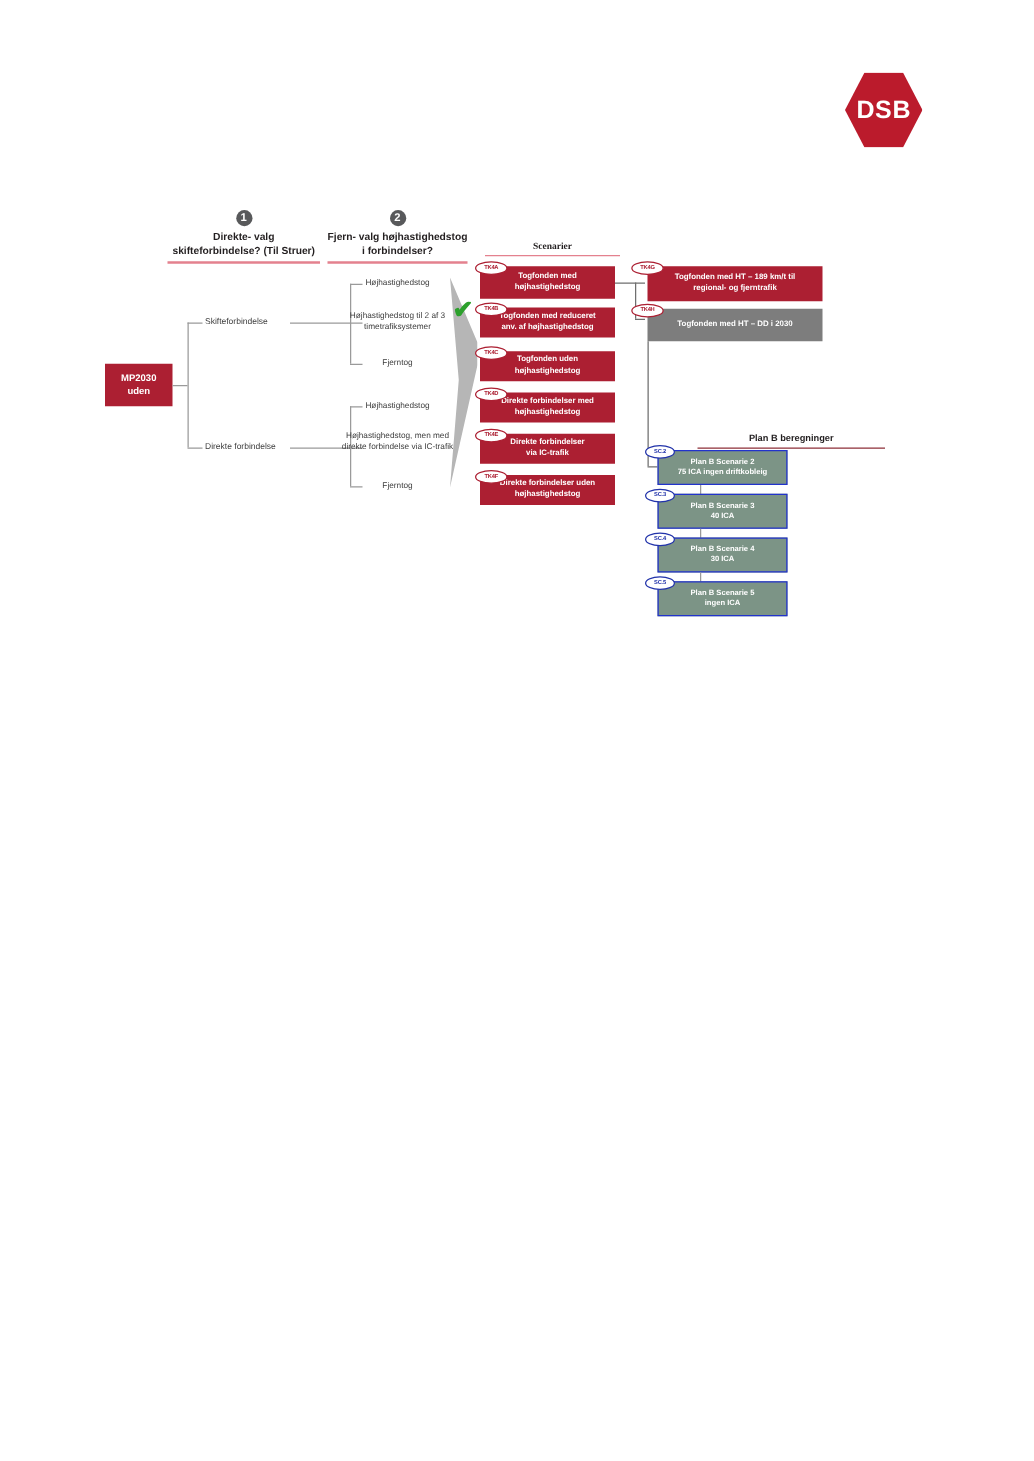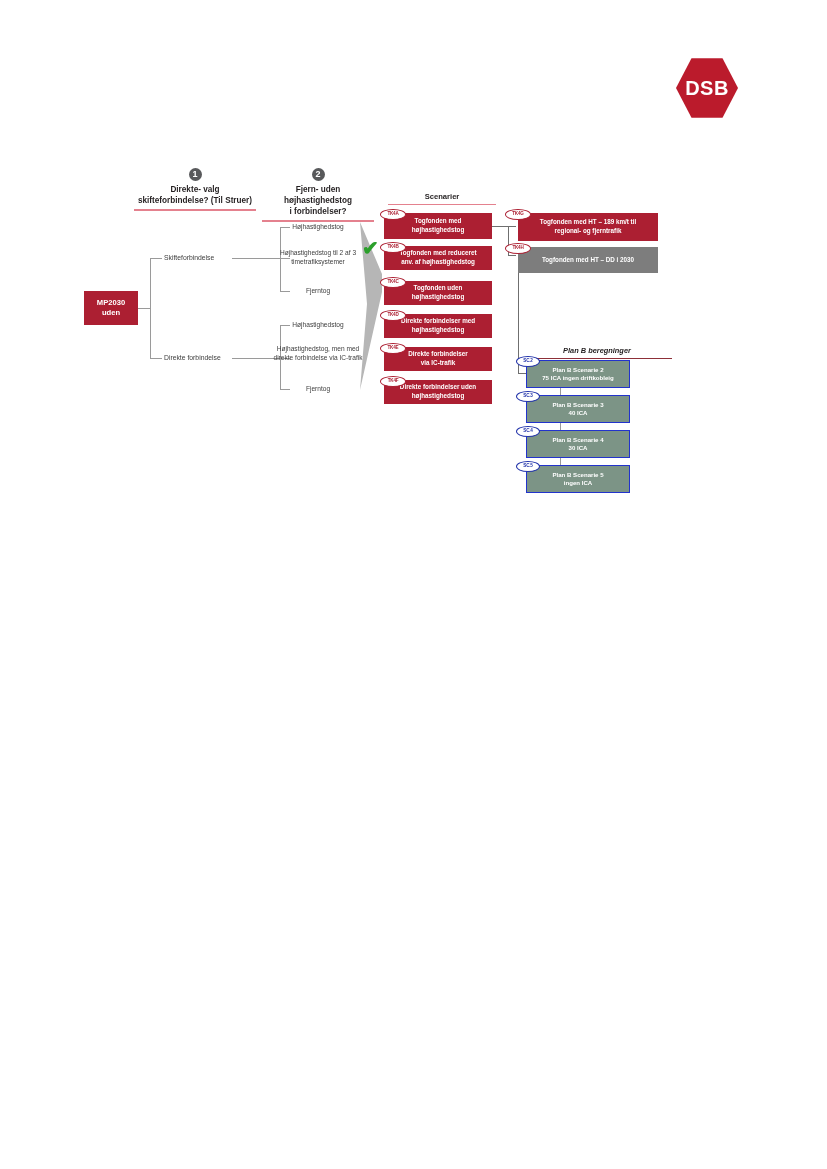--- a/index.html
+++ b/index.html
@@ -26,24 +26,24 @@
   .colhead .num{
     width:13px;height:13px;border-radius:50%;background:#58595b;color:#fff;
     font-size:9px;line-height:13px;text-align:center;margin:0 auto 3px auto;
     font-weight:bold;
   }
   .colhead .t{font-size:8.2px;font-weight:bold;line-height:11px;color:#231f20;}
   .colhead .rule{height:1.6px;background:#e4818e;margin-top:3px;}
 
   .head1{left:134px;top:168px;width:122px;}
   .head2{left:262px;top:168px;width:112px;}
-  .head3{left:388px;top:191px;width:108px;}
+  .head3{left:388px;top:191px;width:108px;font-family:Liberation Serif, serif;}
   .head3 .t{font-size:7.6px;}
   .head3 .rule{background:#e4818e;height:1.4px;margin-top:2px;}
-  .head4{left:522px;top:345px;width:150px;font-style:italic;}
+  .head4{left:558px;top:345px;width:150px;}
   .head4 .t{font-size:7.4px;font-weight:bold;}
   .head4 .rule{background:#8d2f38;height:1.4px;margin-top:2px;}
 
   
   .mp{
     position:absolute;left:84px;top:291px;width:54px;height:34px;
     background:#ac1f32;color:#fff;font-size:7.6px;font-weight:bold;
     display:flex;flex-direction:column;align-items:center;justify-content:center;
     line-height:10px;text-align:center;
   }
@@ -104,21 +104,21 @@
 
   <div class="colhead head1">
     <div class="num">1</div>
     <div class="t">Direkte- valg</div>
     <div class="t">skifteforbindelse?  (Til Struer)</div>
     <div class="rule"></div>
   </div>
 
   <div class="colhead head2">
     <div class="num">2</div>
-    <div class="t">Fjern- uden højhastighedstog</div>
+    <div class="t">Fjern- valg højhastighedstog</div>
     <div class="t">i forbindelser?</div>
     <div class="rule"></div>
   </div>
 
   <div class="colhead head3">
     <div class="t">Scenarier</div>
     <div class="rule"></div>
   </div>
 
   <div class="colhead head4">

